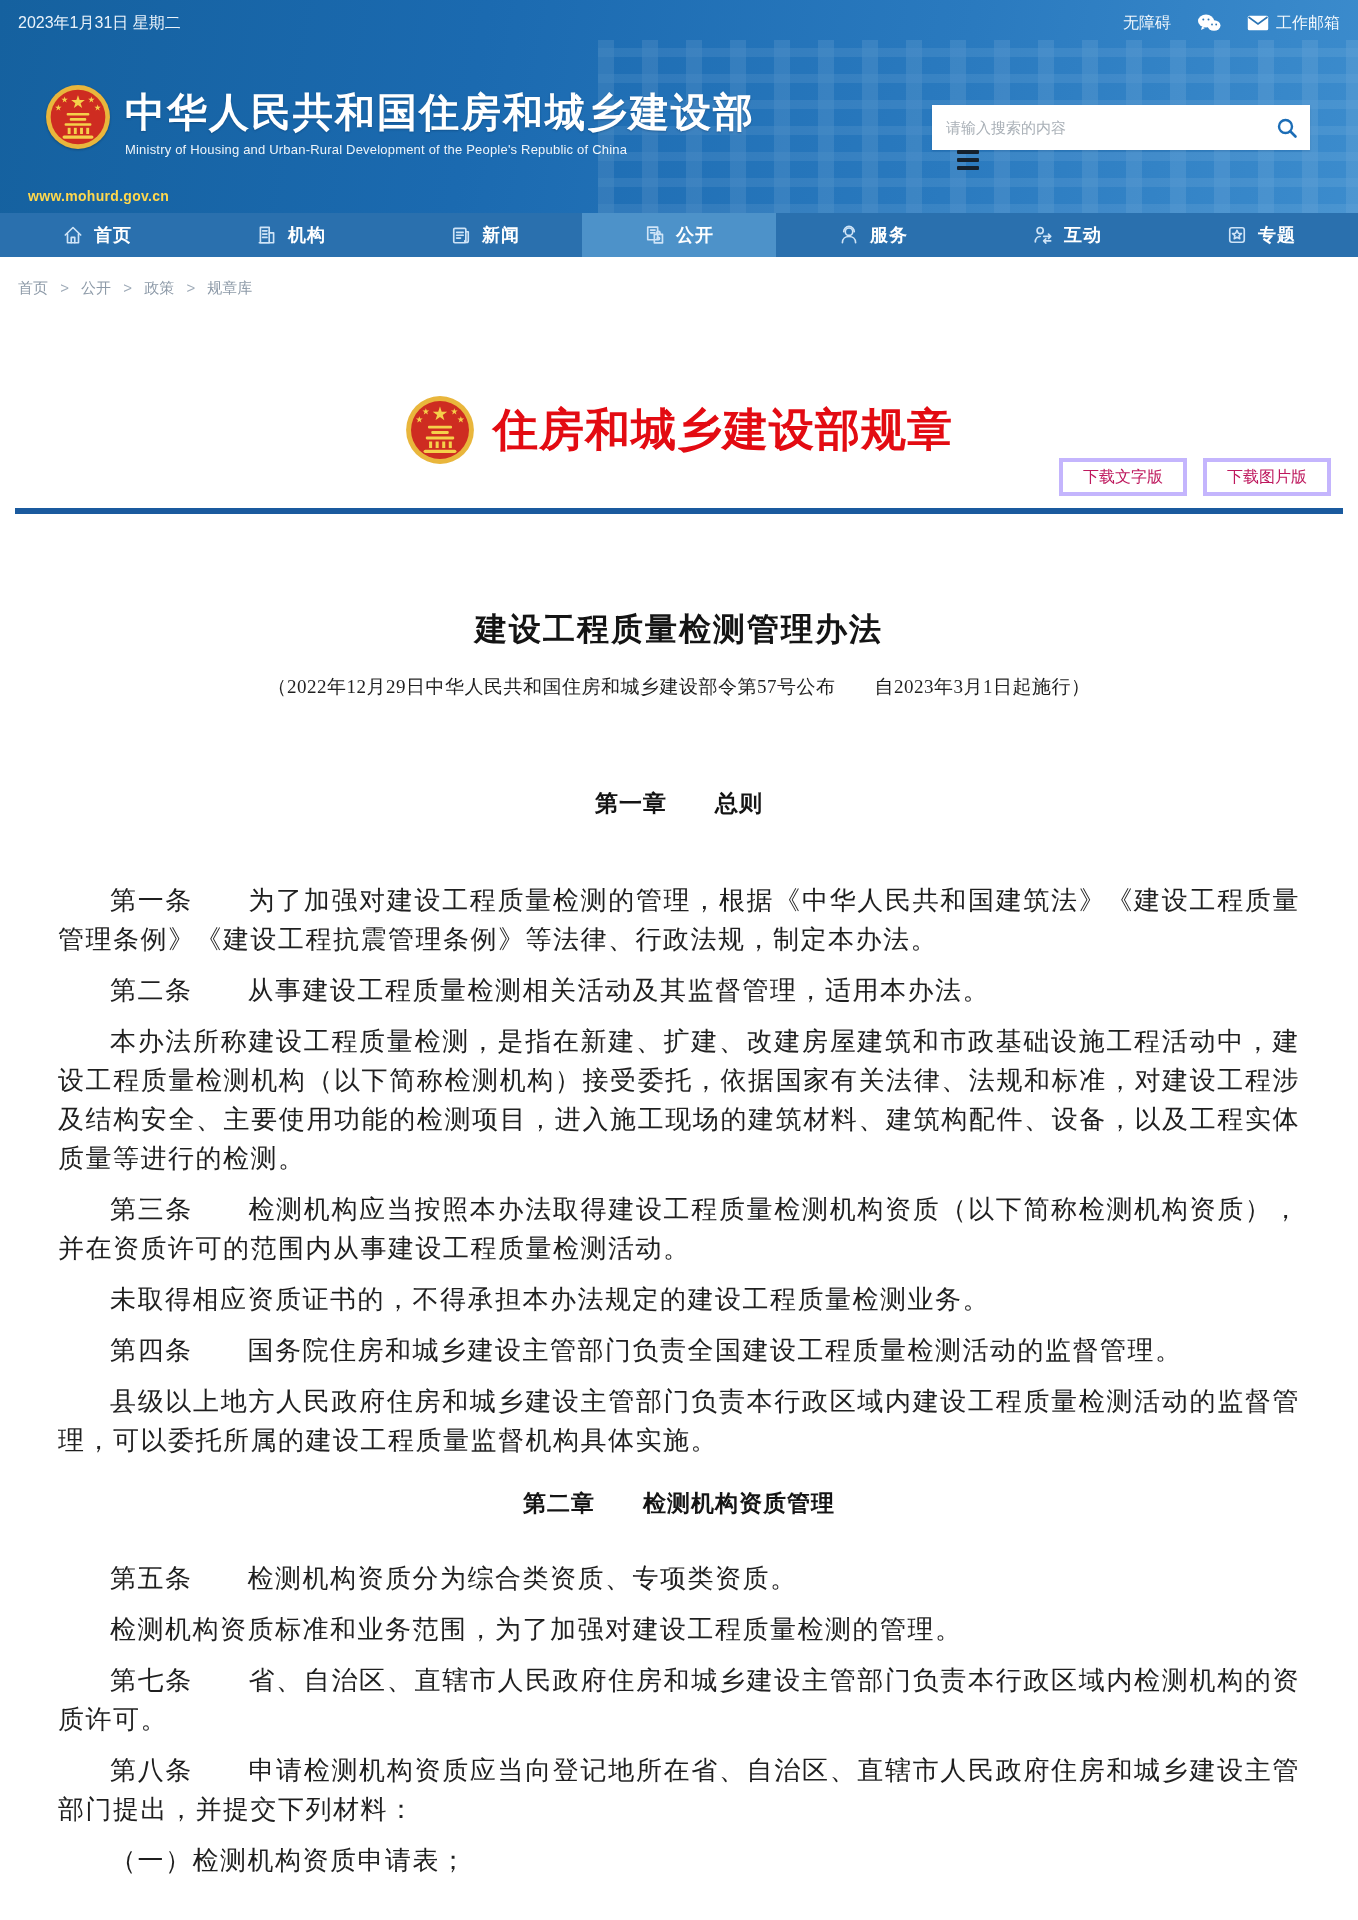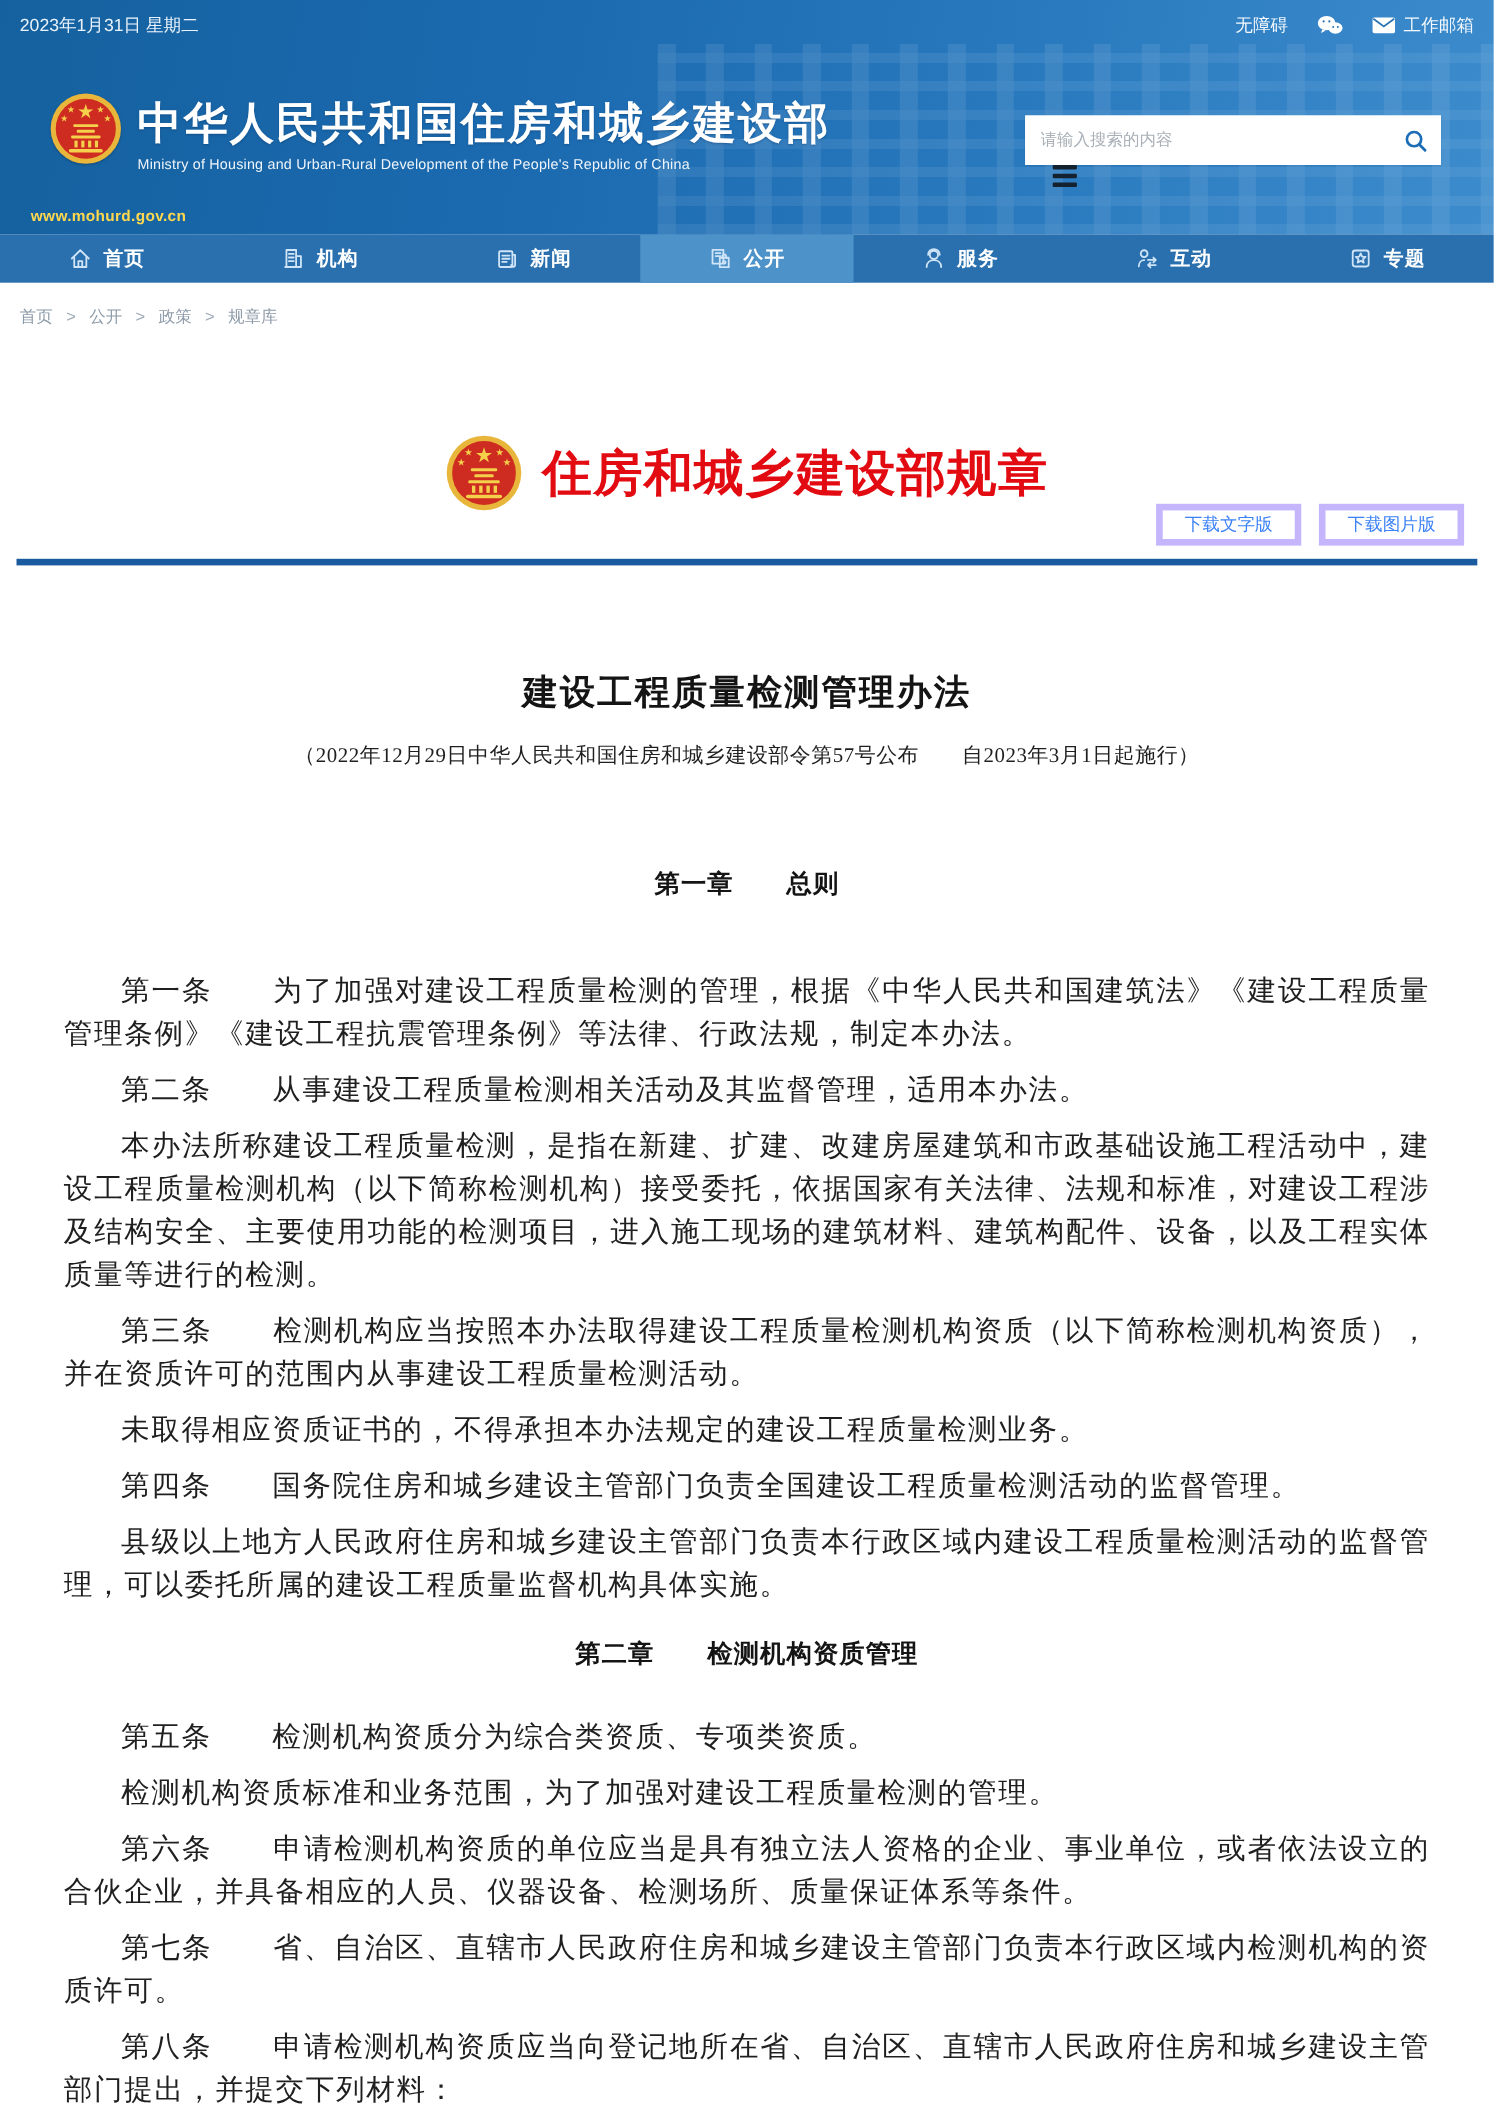--- a/index.html
+++ b/index.html
@@ -63,21 +63,21 @@
   .breadcrumb a{ color:#8d9aa8; text-decoration:none; cursor:pointer; }
   .breadcrumb .sep{ margin:0 8px; color:#9fabb8; }
 
   
   .reg-banner{ margin-top:92px; display:flex; align-items:center; justify-content:center; gap:18px; height:80px; }
   .reg-banner .emblem{ width:70px; height:70px; filter:none; }
   .reg-banner-title{ font-family:"Liberation Serif", serif; font-weight:bold; color:#e30b12;
     font-size:45px; letter-spacing:1px; white-space:nowrap; }
 
   .download-row{ display:flex; justify-content:flex-end; gap:16px; padding:0 27px; margin-top:-12px; }
-  .dl-btn{ height:38px; padding:0 20px; background:#fff; border:6px solid #c4b5fd; color:#3b82f6;
+  .dl-btn{ height:38px; padding:0 20px; background:#fff; border:4px solid #c4b5fd; color:#be185d;
     font-size:16px; cursor:pointer; font-family:Liberation Serif, serif; }
 
   .rule{ height:6px; background:#1a5a9e; margin:12px 15px 0 15px; }
 
   
   .doc{ margin:0 58px; font-family:"Liberation Serif", serif; color:#1f1f1f; }
   .doc-title{ text-align:center; font-size:32px; font-weight:bold; letter-spacing:2px; margin-top:94px; color:#141414; }
   .doc-subtitle{ text-align:center; font-size:19px; margin-top:22px; letter-spacing:.5px; }
   .chapter{ text-align:center; font-size:23px; font-weight:bold; letter-spacing:1px;
     font-family:"Liberation Sans", sans-serif; color:#141414; }
@@ -288,17 +288,16 @@
   <p>第二条　　从事建设工程质量检测相关活动及其监督管理，适用本办法。</p>
   <p>本办法所称建设工程质量检测，是指在新建、扩建、改建房屋建筑和市政基础设施工程活动中，建设工程质量检测机构（以下简称检测机构）接受委托，依据国家有关法律、法规和标准，对建设工程涉及结构安全、主要使用功能的检测项目，进入施工现场的建筑材料、建筑构配件、设备，以及工程实体质量等进行的检测。</p>
   <p>第三条　　检测机构应当按照本办法取得建设工程质量检测机构资质（以下简称检测机构资质），并在资质许可的范围内从事建设工程质量检测活动。</p>
   <p>未取得相应资质证书的，不得承担本办法规定的建设工程质量检测业务。</p>
   <p>第四条　　国务院住房和城乡建设主管部门负责全国建设工程质量检测活动的监督管理。</p>
   <p>县级以上地方人民政府住房和城乡建设主管部门负责本行政区域内建设工程质量检测活动的监督管理，可以委托所属的建设工程质量监督机构具体实施。</p>
 
   <h2 class="chapter chapter-2">第二章　　检测机构资质管理</h2>
   <p>第五条　　检测机构资质分为综合类资质、专项类资质。</p>
   <p>检测机构资质标准和业务范围，为了加强对建设工程质量检测的管理。</p>
-  <p>第六条　　申请检测机构资质的单位应当是具有独立法人资格的企业、事业单位，或者依法设立的合伙企业，并具备相应的人员、仪器设备、检测场所、质量保证体系等条件。</p>
   <p>第七条　　省、自治区、直辖市人民政府住房和城乡建设主管部门负责本行政区域内检测机构的资质许可。</p>
   <p>第八条　　申请检测机构资质应当向登记地所在省、自治区、直辖市人民政府住房和城乡建设主管部门提出，并提交下列材料：</p>
   <p>（一）检测机构资质申请表；</p>
 </main>
 
 </body></html>

